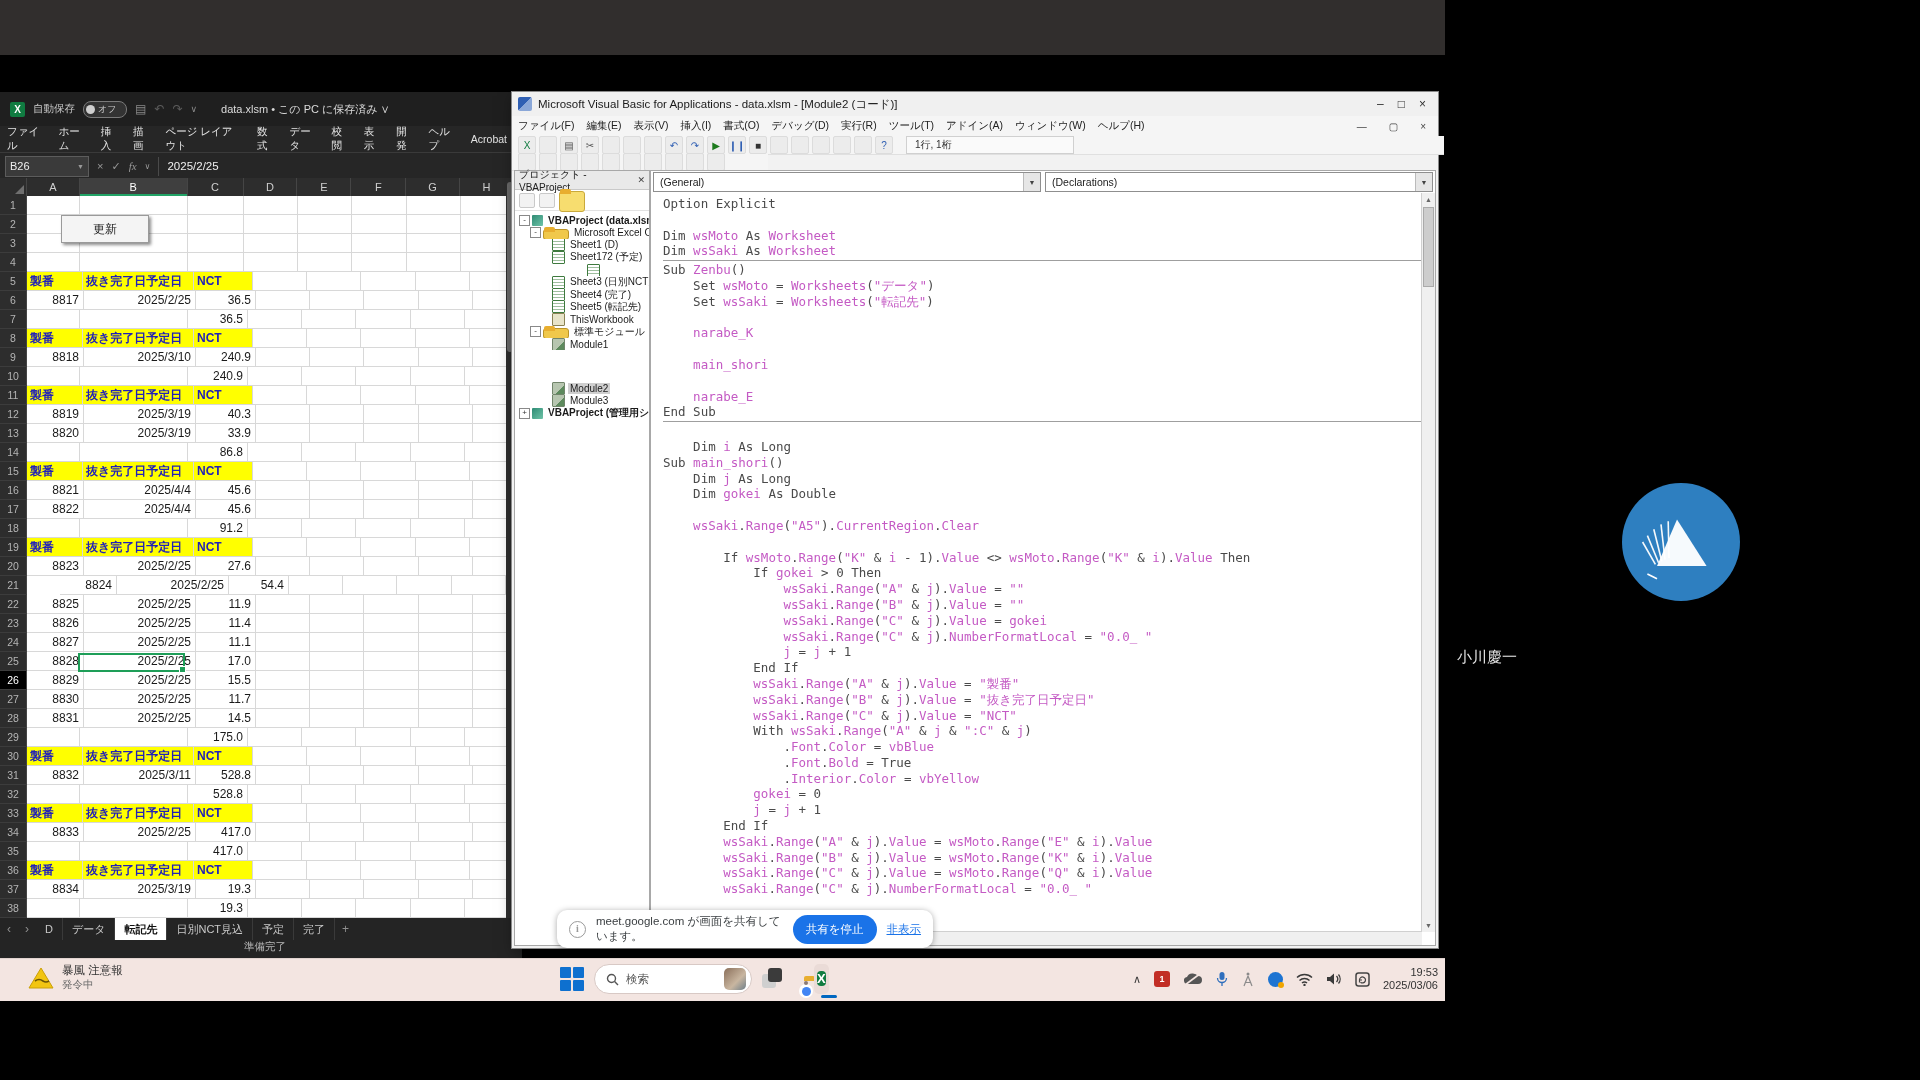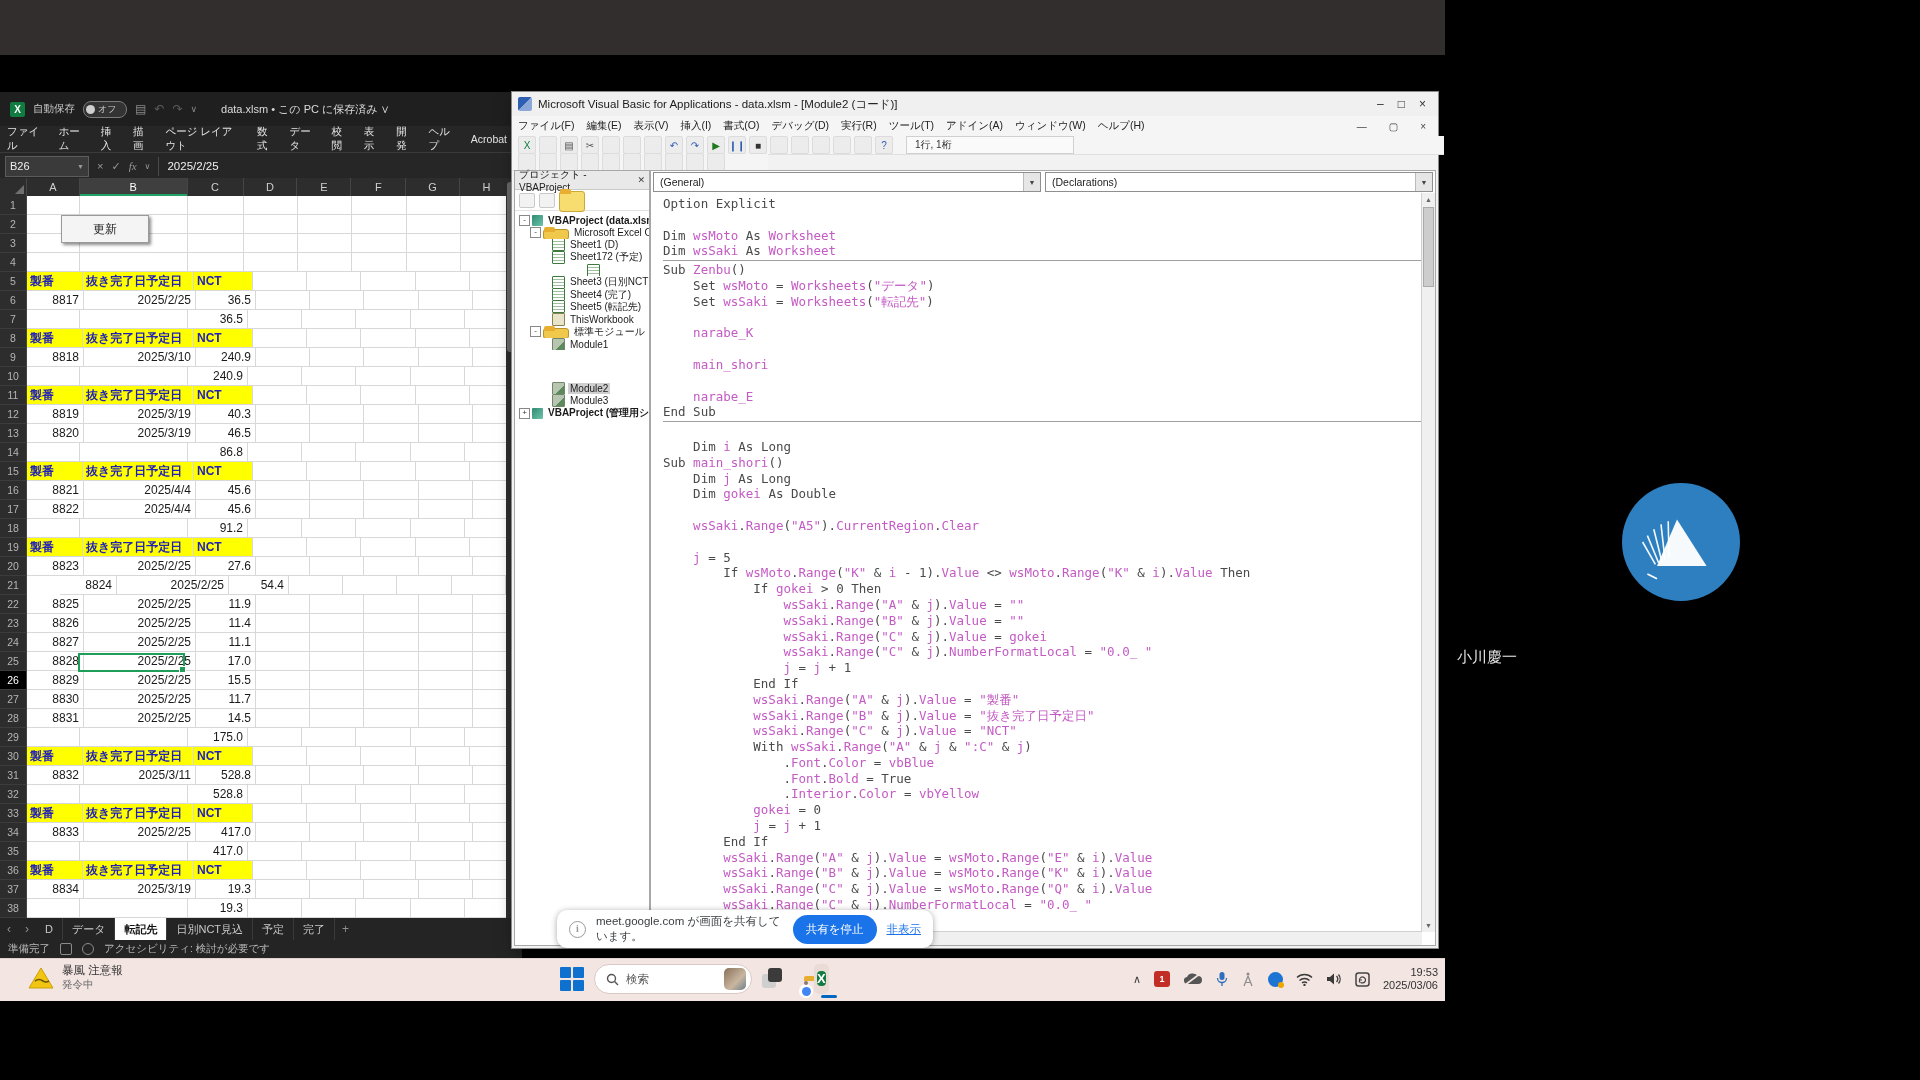--- a/index.html
+++ b/index.html
@@ -43,21 +43,21 @@
   .xl-vscroll .thumb{position:absolute;left:1px;top:4px;width:6px;height:170px;background:#6a6a6a;border-radius:3px;}
   .updbtn{left:61px;top:123px;width:88px;height:28px;background:#f4f4f4;border:1px solid #9a9a9a;box-shadow:2px 2px 3px rgba(0,0,0,.45);font-size:12px;color:#222;display:flex;align-items:center;justify-content:center;}
   .selbox{left:78px;top:561px;width:107px;height:19px;border:2px solid #1e9e58;box-sizing:border-box;}
   .selbox .fh{position:absolute;right:-3px;bottom:-3px;width:5px;height:5px;background:#1e9e58;border:1px solid #fff;}
 
   
   .xl-tabs{left:0;top:826px;width:514px;height:22px;background:#242424;color:#c9c9c9;font-size:11px;}
   .xl-tabs .nav{color:#8f8f8f;padding:0 7px;font-size:12px;}
   .sheettab{padding:0 9px;height:22px;display:flex;align-items:center;border-right:1px solid #3a3a3a;}
   .sheettab.active{background:#fff;color:#111;font-weight:bold;}
-  .xl-status{left:0;top:848px;width:514px;height:18px;background:#242424;color:#b9b9b9;font-size:10.5px;gap:10px;}
+  .xl-status{left:0;top:848px;width:514px;height:18px;background:#242424;color:#b9b9b9;font-size:10.5px;gap:10px;flex-direction:column;}
   .mini-ic{width:10px;height:10px;border:1px solid #8b8b8b;border-radius:2px;display:inline-block;}
 
   
   .vb{left:512px;top:92px;width:926px;height:856px;background:#f2f2f2;box-shadow:0 0 0 1px #8a8a8a,4px 4px 16px rgba(0,0,0,.55);}
   .vb-title{left:0;top:0;width:926px;height:24px;background:#f0f0f0;color:#1a1a1a;font-size:11.5px;}
   .vb-vbicon{width:14px;height:14px;margin:0 6px 0 6px;background:linear-gradient(135deg,#2f5fb3 50%,#8aa7d8 50%);border-radius:2px;}
   .winbtns{margin-left:auto;display:flex;gap:14px;padding-right:12px;color:#333;font-size:12px;}
   .vb-menu{left:0;top:24px;width:926px;height:20px;background:#f5f5f5;color:#222;font-size:10.5px;border-bottom:1px solid #e0e0e0;}
   .vb-menu span{padding:0 6px;}
   .mdibtns{margin-left:auto;display:flex;gap:10px;padding-right:8px;color:#444;font-size:10px;}
@@ -333,21 +333,21 @@
         <div class="gc" style="width: 53px;"></div>
         <div class="gc" style="width: 53px;"></div>
         <div class="gc" style="width: 54px;"></div>
         <div class="gc" style="width: 53px;"></div>
         <div class="gc" style="width: 53px;"></div>
       </div>
       <div class="gr">
         <div class="rn">13</div>
         <div class="gc r" style="width: 52px;">8820</div>
         <div class="gc r" style="width: 107px;">2025/3/19</div>
-        <div class="gc r" style="width: 55px;">46.5</div>
+        <div class="gc r" style="width: 55px;">33.9</div>
         <div class="gc" style="width: 53px;"></div>
         <div class="gc" style="width: 53px;"></div>
         <div class="gc" style="width: 54px;"></div>
         <div class="gc" style="width: 53px;"></div>
         <div class="gc" style="width: 53px;"></div>
       </div>
       <div class="gr">
         <div class="rn">14</div>
         <div class="gc" style="width: 52px;"></div>
         <div class="gc" style="width: 107px;"></div>
@@ -829,21 +829,20 @@
         <div class="cl"><span class="ck">End</span><span class="ck"> </span><span class="ck">Sub</span></div>
         <div class="csep"></div>
         <div class="cl">&nbsp;</div>
         <div class="cl"><span class="ck">    </span><span class="ck">Dim</span><span class="ck"> </span><span class="cm">i</span><span class="ck"> </span><span class="ck">As</span><span class="ck"> </span><span class="ck">Long</span></div>
         <div class="cl"><span class="ck">Sub</span><span class="ck"> </span><span class="cm">main_shori</span><span class="ck">(</span><span class="ck">)</span></div>
         <div class="cl"><span class="ck">    </span><span class="ck">Dim</span><span class="ck"> </span><span class="cm">j</span><span class="ck"> </span><span class="ck">As</span><span class="ck"> </span><span class="ck">Long</span></div>
         <div class="cl"><span class="ck">    </span><span class="ck">Dim</span><span class="ck"> </span><span class="cm">gokei</span><span class="ck"> </span><span class="ck">As</span><span class="ck"> </span><span class="ck">Double</span></div>
         <div class="cl">&nbsp;</div>
         <div class="cl"><span class="ck">    </span><span class="cm">wsSaki</span><span class="ck">.</span><span class="cm">Range</span><span class="ck">(</span><span class="cm">"A5"</span><span class="ck">)</span><span class="ck">.</span><span class="cm">CurrentRegion</span><span class="ck">.</span><span class="cm">Clear</span></div>
         <div class="cl">&nbsp;</div>
-        <div class="cl"><span class="ck">    </span><span class="cm">j</span><span class="ck"> </span><span class="ck">=</span><span class="ck"> </span><span class="ck">5</span></div>
         <div class="cl"><span class="ck">        </span><span class="ck">If</span><span class="ck"> </span><span class="cm">wsMoto</span><span class="ck">.</span><span class="cm">Range</span><span class="ck">(</span><span class="cm">"K"</span><span class="ck"> </span><span class="ck">&amp;</span><span class="ck"> </span><span class="cm">i</span><span class="ck"> </span><span class="ck">-</span><span class="ck"> </span><span class="ck">1</span><span class="ck">)</span><span class="ck">.</span><span class="cm">Value</span><span class="ck"> </span><span class="ck">&lt;</span><span class="ck">&gt;</span><span class="ck"> </span><span class="cm">wsMoto</span><span class="ck">.</span><span class="cm">Range</span><span class="ck">(</span><span class="cm">"K"</span><span class="ck"> </span><span class="ck">&amp;</span><span class="ck"> </span><span class="cm">i</span><span class="ck">)</span><span class="ck">.</span><span class="cm">Value</span><span class="ck"> </span><span class="ck">Then</span></div>
         <div class="cl"><span class="ck">            </span><span class="ck">If</span><span class="ck"> </span><span class="cm">gokei</span><span class="ck"> </span><span class="ck">&gt;</span><span class="ck"> </span><span class="ck">0</span><span class="ck"> </span><span class="ck">Then</span></div>
         <div class="cl"><span class="ck">                </span><span class="cm">wsSaki</span><span class="ck">.</span><span class="cm">Range</span><span class="ck">(</span><span class="cm">"A"</span><span class="ck"> </span><span class="ck">&amp;</span><span class="ck"> </span><span class="cm">j</span><span class="ck">)</span><span class="ck">.</span><span class="cm">Value</span><span class="ck"> </span><span class="ck">=</span><span class="ck"> </span><span class="cm">""</span></div>
         <div class="cl"><span class="ck">                </span><span class="cm">wsSaki</span><span class="ck">.</span><span class="cm">Range</span><span class="ck">(</span><span class="cm">"B"</span><span class="ck"> </span><span class="ck">&amp;</span><span class="ck"> </span><span class="cm">j</span><span class="ck">)</span><span class="ck">.</span><span class="cm">Value</span><span class="ck"> </span><span class="ck">=</span><span class="ck"> </span><span class="cm">""</span></div>
         <div class="cl"><span class="ck">                </span><span class="cm">wsSaki</span><span class="ck">.</span><span class="cm">Range</span><span class="ck">(</span><span class="cm">"C"</span><span class="ck"> </span><span class="ck">&amp;</span><span class="ck"> </span><span class="cm">j</span><span class="ck">)</span><span class="ck">.</span><span class="cm">Value</span><span class="ck"> </span><span class="ck">=</span><span class="ck"> </span><span class="cm">gokei</span></div>
         <div class="cl"><span class="ck">                </span><span class="cm">wsSaki</span><span class="ck">.</span><span class="cm">Range</span><span class="ck">(</span><span class="cm">"C"</span><span class="ck"> </span><span class="ck">&amp;</span><span class="ck"> </span><span class="cm">j</span><span class="ck">)</span><span class="ck">.</span><span class="cm">NumberFormatLocal</span><span class="ck"> </span><span class="ck">=</span><span class="ck"> </span><span class="cm">"0.0_ "</span></div>
         <div class="cl"><span class="ck">                </span><span class="cm">j</span><span class="ck"> </span><span class="ck">=</span><span class="ck"> </span><span class="cm">j</span><span class="ck"> </span><span class="ck">+</span><span class="ck"> </span><span class="ck">1</span></div>
         <div class="cl"><span class="ck">            </span><span class="ck">End</span><span class="ck"> </span><span class="ck">If</span></div>
         <div class="cl"><span class="ck">            </span><span class="cm">wsSaki</span><span class="ck">.</span><span class="cm">Range</span><span class="ck">(</span><span class="cm">"A"</span><span class="ck"> </span><span class="ck">&amp;</span><span class="ck"> </span><span class="cm">j</span><span class="ck">)</span><span class="ck">.</span><span class="cm">Value</span><span class="ck"> </span><span class="ck">=</span><span class="ck"> </span><span class="cm">"製番"</span></div>
         <div class="cl"><span class="ck">            </span><span class="cm">wsSaki</span><span class="ck">.</span><span class="cm">Range</span><span class="ck">(</span><span class="cm">"B"</span><span class="ck"> </span><span class="ck">&amp;</span><span class="ck"> </span><span class="cm">j</span><span class="ck">)</span><span class="ck">.</span><span class="cm">Value</span><span class="ck"> </span><span class="ck">=</span><span class="ck"> </span><span class="cm">"抜き完了日予定日"</span></div>

